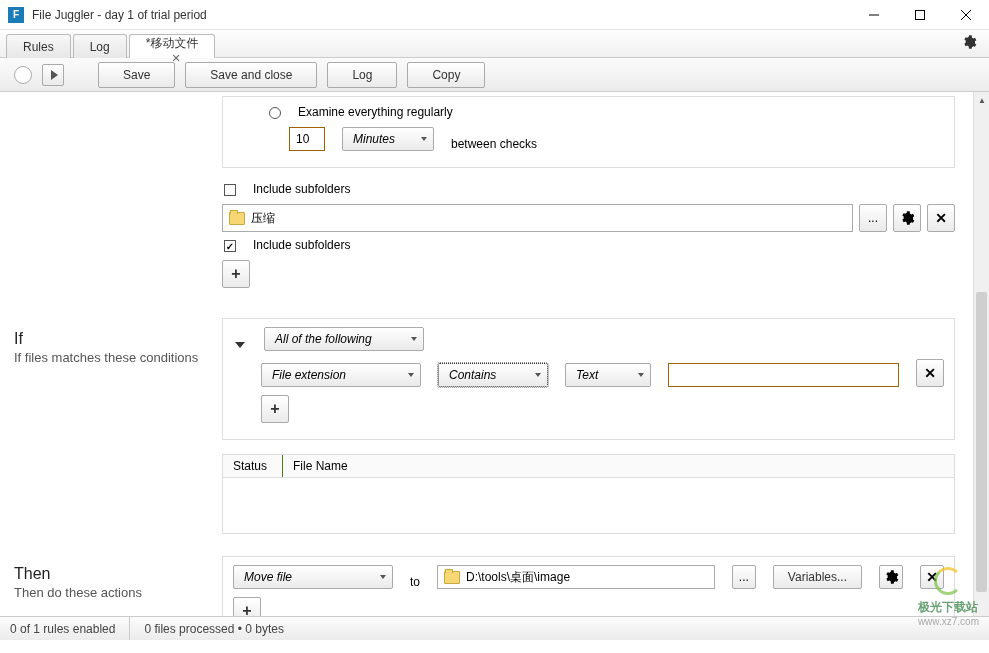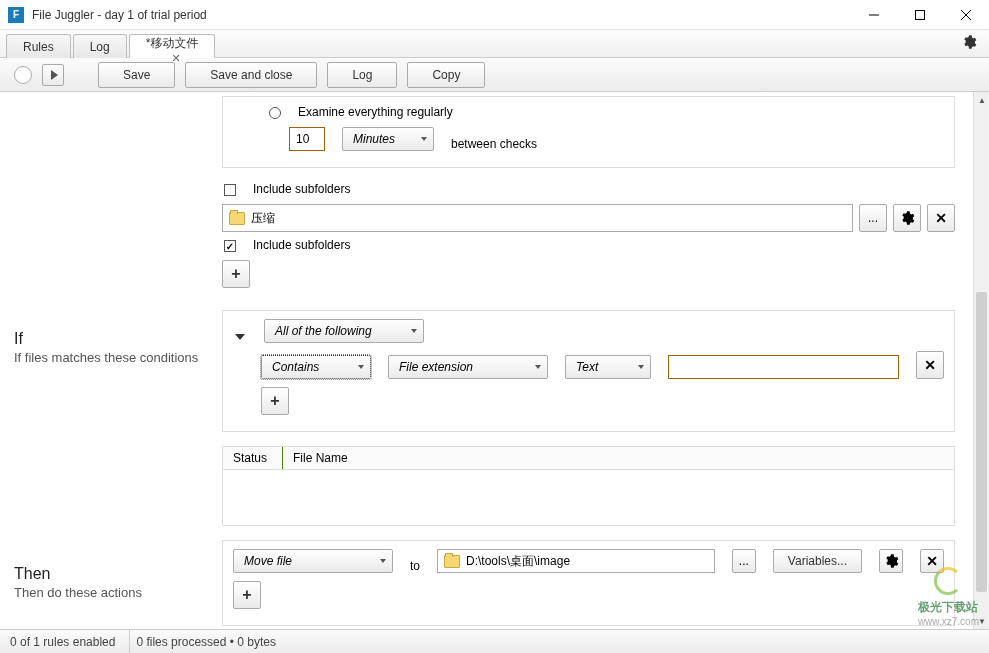--- a/index.html
+++ b/index.html
@@ -31,21 +31,21 @@
 .content { position: absolute; top: 92px; left: 0; right: 0; bottom: 24px; display: flex; overflow: hidden; }
 .left-col { width: 222px; padding: 8px 14px; }
 .right-col { flex: 1; padding: 4px 18px 4px 0; overflow-y: auto; position: relative; }
 .scrollbar-v { width: 16px; background: #f0f0f0; border-left: 1px solid #ddd; position: relative; }
 .scrollbar-v .arrow { width: 16px; height: 16px; display: flex; align-items: center; justify-content: center; font-size: 8px; color: #555; }
 .scrollbar-v .thumb { position: absolute; top: 200px; left: 2px; right: 2px; height: 300px; background: #cfcfcf; border-radius: 2px; }
 
 .section-title { font-size: 16px; color: #222; margin-bottom: 2px; }
 .section-sub { font-size: 13px; color: #555; }
 
-.panel { border: 1px solid #ddd; background: #fff; padding: 8px 10px; margin-bottom: 14px; }
+.panel { border: 1px solid #ddd; background: #fff; padding: 8px 10px; margin-bottom: 14px; margin-top: 8px; }
 
 .row { display: flex; align-items: flex-end; gap: 17px; margin-bottom: 8px; }
 .radio { width: 12px; height: 12px; border: 1px solid #555; border-radius: 50%; }
 .checkbox { width: 12px; height: 12px; border: 1px solid #555; background: #fff; display: inline-flex; align-items: center; justify-content: center; font-size: 10px; }
 .checkbox.checked::before { content: "✓"; color: #000; font-weight: bold; }
 
 .textinput { height: 24px; border: 1px solid #a16207; padding: 0 6px; background: #fff; }
 .dropdown { height: 24px; border: 1px solid #aaa; background: linear-gradient(#fff,#eaeaea); padding: 0 24px 0 10px; display: flex; align-items: center; position: relative; border-radius: 2px; cursor: pointer; font-style: italic; }
 .dropdown::after { content: ""; position: absolute; right: 6px; top: 50%; border-left: 3px solid transparent; border-right: 3px solid transparent; border-top: 4px solid #555; transform: translateY(-50%); }
 .dropdown.selected { border: 1px dotted #333; outline: 1px dotted #888; }
@@ -61,21 +61,21 @@
 .add-btn { width: 28px; height: 28px; border: 1px solid #aaa; background: linear-gradient(#fff,#eaeaea); display: flex; align-items: center; justify-content: center; font-size: 16px; font-weight: bold; color: #333; border-radius: 2px; }
 
 .table-head { border: 1px solid #ddd; height: 24px; display: flex; align-items: center; background: #fafafa; }
 .table-head .col { padding: 0 10px; border-right: 1px solid #4d7c0f; height: 100%; display: flex; align-items: center; }
 .table-body { border: 1px solid #ddd; border-top: none; height: 56px; background: #fff; }
 
 .triangle { width: 0; height: 0; border-top: 5px solid transparent; border-bottom: 5px solid transparent; border-left: 6px solid #555; transform: rotate(90deg); margin: 0 4px; }
 .triangle.filled { border-left-color: #333; }
 
 
-.statusbar { position: absolute; bottom: 0; left: 0; right: 0; height: 24px; background: linear-gradient(#fbfbfb,#ececec); border-top: 1px solid #ccc; display: flex; align-items: center; padding: 0 10px; gap: 6px; font-size: 11px; color: #444; }
+.statusbar { position: absolute; bottom: 13px; left: 0; right: 0; height: 24px; background: linear-gradient(#fbfbfb,#ececec); border-top: 1px solid #ccc; display: flex; align-items: center; padding: 0 10px; gap: 14px; font-size: 11px; color: #444; }
 .statusbar .cell { border-right: 1px solid #ccc; padding-right: 14px; height: 100%; display: flex; align-items: center; }
 
 .gear-svg { width: 16px; height: 16px; }
 .x-icon { font-size: 14px; font-weight: bold; }
 
 .watermark { position: absolute; right: 10px; bottom: 26px; font-size: 14px; color: #2a7a3a; opacity: 0.7; display: flex; align-items: center; gap: 4px; pointer-events: none; flex-direction: column; }
 .watermark .swirl { width: 28px; height: 28px; border: 3px solid #7cc142; border-radius: 50%; border-top-color: #f0c020; border-right-color: transparent; }
 
 .indent { margin-left: 28px; }
 </style>
@@ -188,25 +188,25 @@
     <div style="height:14px"></div>
 
     <div class="panel">
       <div class="row">
         <div class="triangle filled" style="transform:rotate(90deg) translateX(-1px)"></div>
         <div class="dropdown" style="width:160px">
             <span>All of the following</span>
           </div>
       </div>
       <div class="row indent">
+        <div class="dropdown" style="width:160px">
+            <span>File extension</span>
+          </div>
         <div class="dropdown selected" style="width:110px">
             <span>Contains</span>
-          </div>
-        <div class="dropdown" style="width:160px">
-            <span>File extension</span>
           </div>
         <div class="dropdown" style="width:86px">
             <span>Text</span>
           </div>
         <input class="textinput" style="flex: 1 1 0%;">
         <div class="sq-btn">
             <span class="x-icon">✕</span>
           </div>
       </div>
       <div class="row indent">

